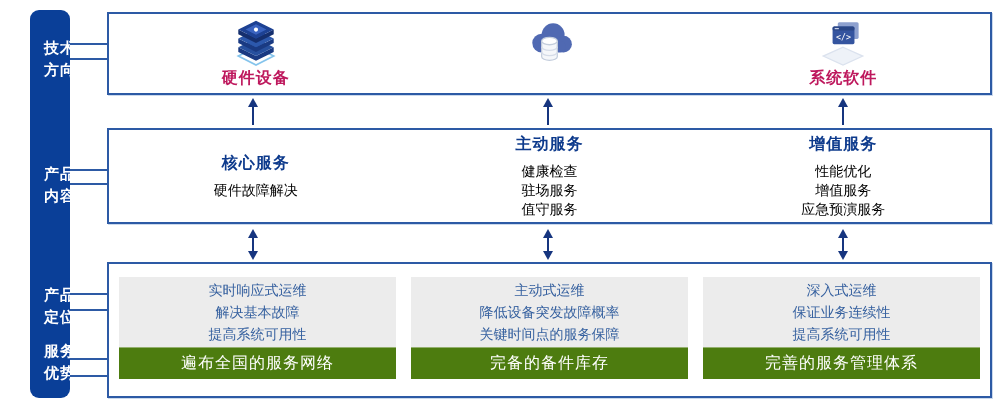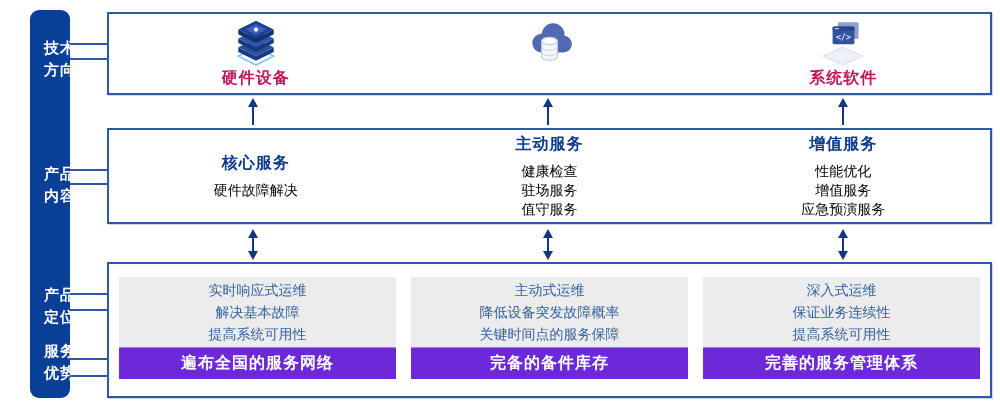--- a/index.html
+++ b/index.html
@@ -48,22 +48,22 @@
   .svc-item { font-size:14px; color:#000000; line-height:19px; }
 
   
   .pos-col { flex:1; display:flex; flex-direction:column; min-width:0; }
   .pos-points {
     background:#ececec; height:70px; display:flex; flex-direction:column;
     justify-content:center; align-items:center;
   }
   .pos-point { font-size:14px; color:#35609f; line-height:22px; }
   .pos-bar {
-    height:32px; background:#6d28d9; color:#ffffff;
-    font-weight:bold; font-size:16px; letter-spacing:1px;
+    height:32px; background:#4d7c0f; color:#ffffff;
+    font-weight:normal; font-size:16px; letter-spacing:1px;
     display:flex; align-items:center; justify-content:center;
     box-shadow:inset 0 1px 0 rgba(255,255,255,.4);
   }
 
   
   .arrow { position:absolute; width:14px; display:flex; flex-direction:column; align-items:center; }
   .arrow-up { top:98px; height:27px; }
   .arrow-updown { top:229px; height:31px; }
   .a-col1 { left:246px; } .a-col2 { left:541px; } .a-col3 { left:836px; }
   .tri-up { width:0; height:0; border-left:5.5px solid transparent; border-right:5.5px solid transparent; border-bottom:9px solid #16357f; }

